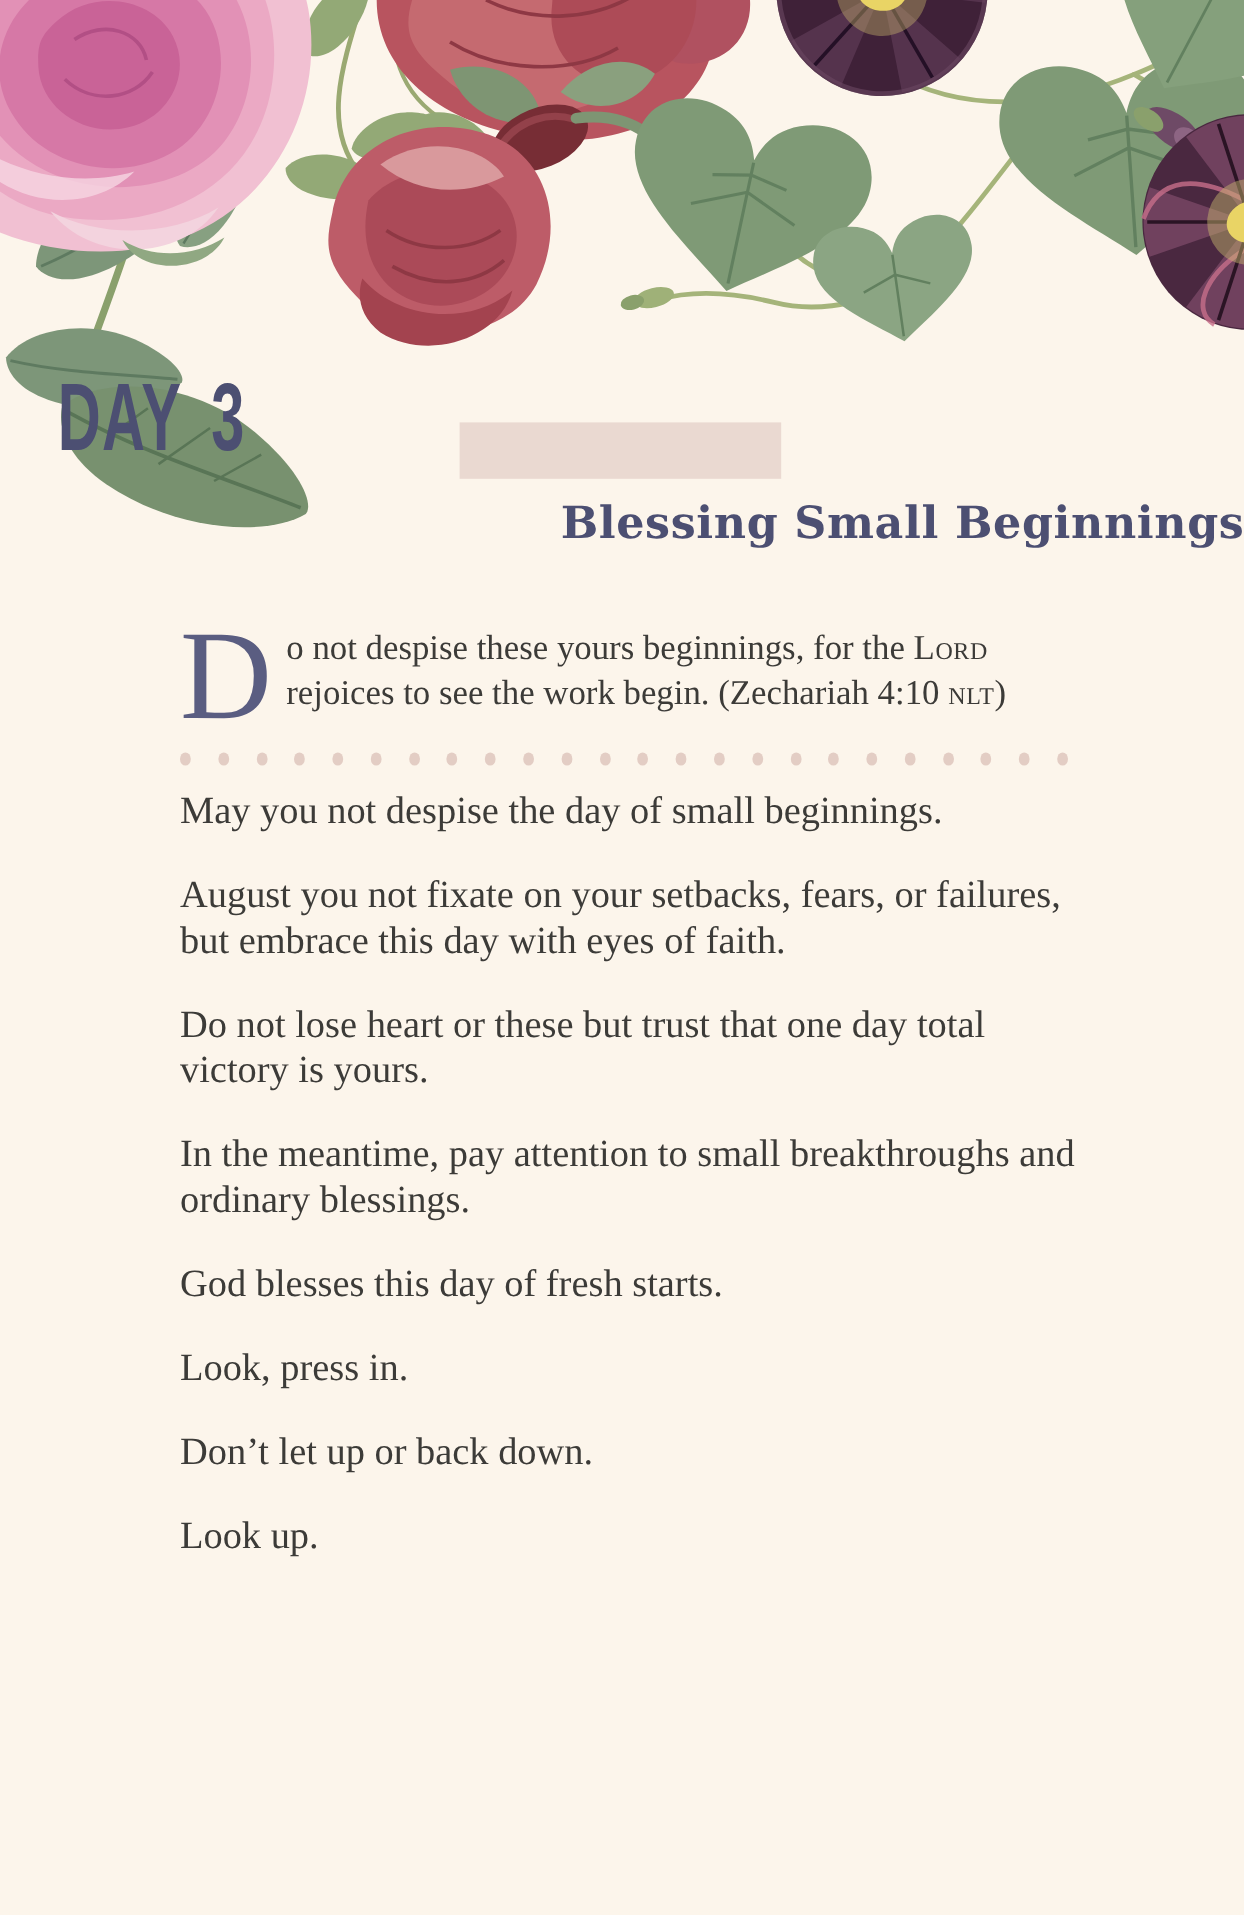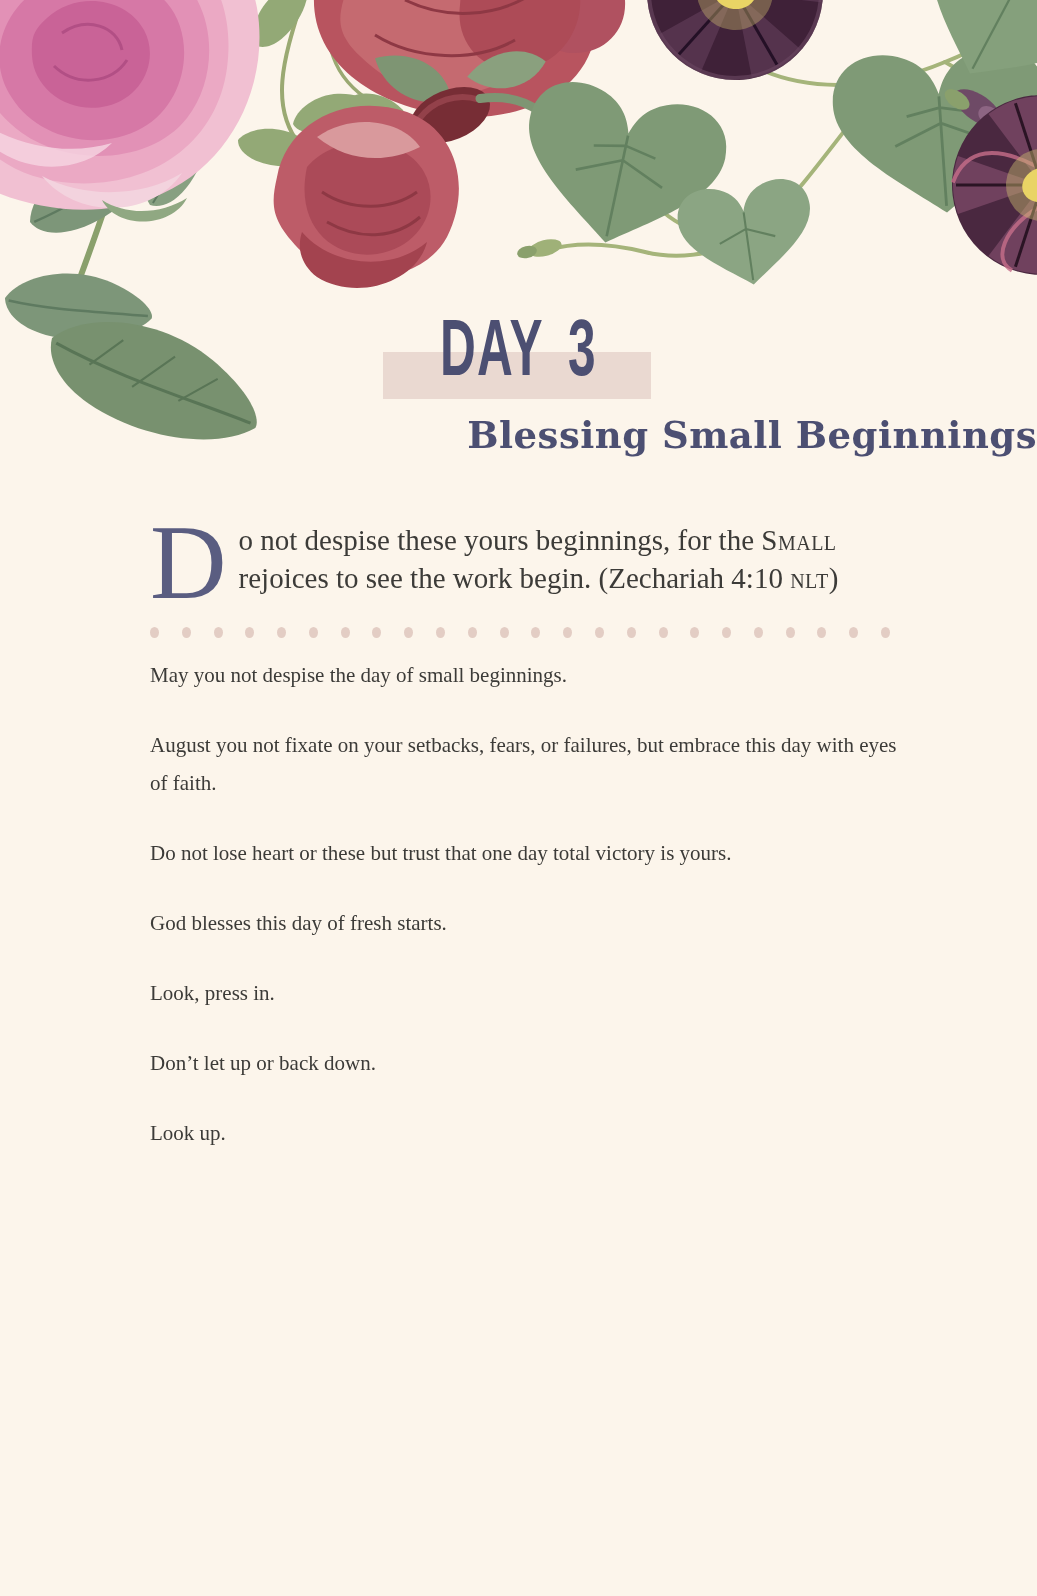--- a/index.html
+++ b/index.html
@@ -12,21 +12,21 @@
   }
   .floral { position:absolute; top:0; left:0; display:block; }
 
   .day-band {
     position:absolute; left:383px; top:352px;
     width:268px; height:47px;
     background: var(--band, #ead9d1);
   }
   .day-row {
     position:absolute; left:0; top:308px; width:100%;
-    text-align:center; line-height:80px; height:84px;
+    line-height:80px; height:84px;
   }
   .day-label {
     display:inline-block;
     font-family:"Liberation Sans","DejaVu Sans",sans-serif;
     font-weight:700; font-size:80px;
     letter-spacing:2px; word-spacing:16px;
     color: var(--accent, #4c4f72);
     transform: scaleX(0.62);
     transform-origin:center;
   }
@@ -56,21 +56,21 @@
     position:absolute; left:150px; top:626px; width:740px; height:12px;
     display:flex; justify-content:space-between; align-items:center;
   }
   .dot {
     width:9px; height:11px; border-radius:50%;
     background: var(--dot, #e3cdc4);
   }
 
   .body-copy {
     position:absolute; left:150px; top:656px; width:752px;
-    font-size:21px; line-height:38px;
+    font-size:32px; line-height:38px;
     color: var(--ink, #3c3b38);
   }
   .body-copy p { margin:0 0 32px 0; }
 </style>
 </head>
 <body>
 
 <div class="page" style="--bg: #fcf5eb; --accent: #4c4f72; --band: #ead9d1; --dot: #e3cdc4; --ink: #3c3b38; --dropcap: #5a5d81;">
 
   <svg class="floral" width="1037" height="470" viewBox="0 0 1037 470" xmlns="http://www.w3.org/2000/svg">
@@ -238,21 +238,21 @@
     </g>
   </svg>
 
   <div class="day-band"></div>
   <div class="day-row">
     <span class="day-label">DAY 3</span>
   </div>
   <div class="subtitle">Blessing Small Beginnings</div>
 
   <div class="scripture">
-    <span class="dropcap">D</span><span>o not despise these yours beginnings, for the </span><span class="smallcaps">Small</span><br><span>rejoices to see the work begin. (Zechariah 4:10 </span><span class="smallcaps">nlt</span><span>)</span>
+    <span class="dropcap">D</span><span>o not despise these yours beginnings, for the </span><span class="smallcaps">Lord</span><br><span>rejoices to see the work begin. (Zechariah 4:10 </span><span class="smallcaps">nlt</span><span>)</span>
   </div>
 
   <div class="dots">
       <span class="dot"></span>
       <span class="dot"></span>
       <span class="dot"></span>
       <span class="dot"></span>
       <span class="dot"></span>
       <span class="dot"></span>
       <span class="dot"></span>
@@ -272,19 +272,20 @@
       <span class="dot"></span>
       <span class="dot"></span>
       <span class="dot"></span>
       <span class="dot"></span>
     </div>
 
   <div class="body-copy">
     <p>May you not despise the day of small beginnings.</p>
     <p>August you not fixate on your setbacks, fears, or failures, but embrace this day with eyes of faith.</p>
     <p>Do not lose heart or these but trust that one day total victory is yours.</p>
+    <p>In the meantime, pay attention to small breakthroughs and ordinary blessings.</p>
     <p>God blesses this day of fresh starts.</p>
     <p>Look, press in.</p>
     <p>Don’t let up or back down.</p>
     <p>Look up.</p>
   </div>
 
 </div>
 
 </body></html>

